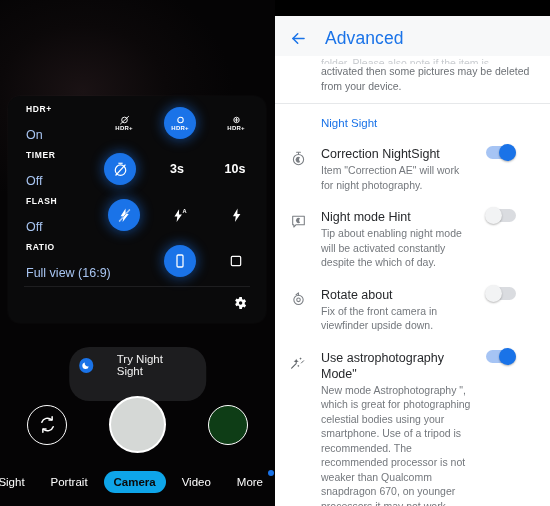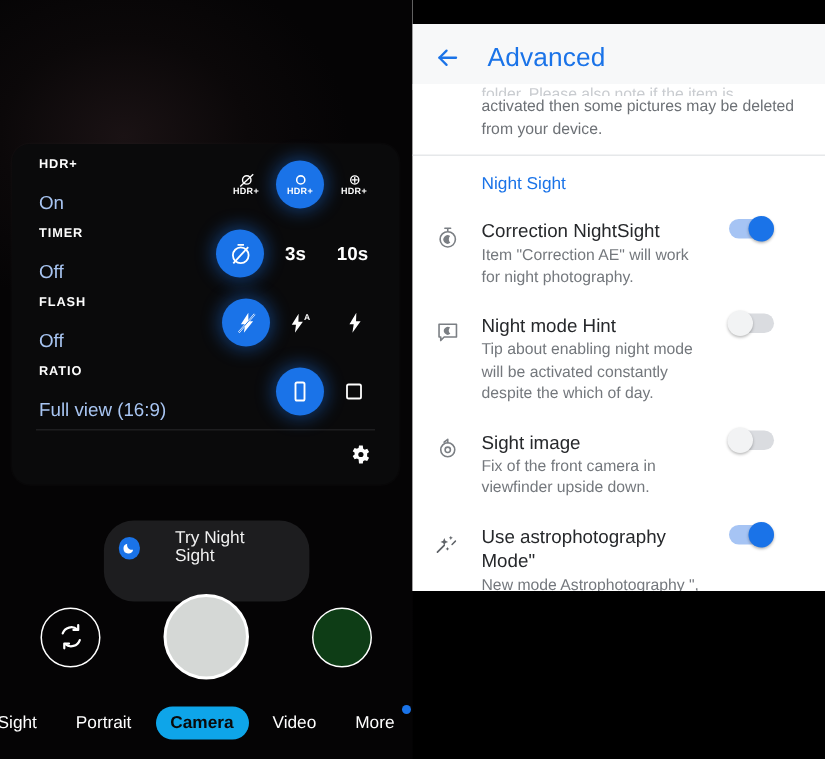--- a/index.html
+++ b/index.html
@@ -72,21 +72,21 @@
     text-transform: uppercase;
   }
   .qs-value {
     color: #a8c5f2;
     font-size: 12.5px;
     margin-top: 14px;
   }
   .qs-opts {
     display: flex;
     align-items: flex-start;
-    gap: 4px;
+    gap: 24px;
   }
   .opt {
     width: 32px;
     height: 32px;
     border-radius: 50%;
     display: flex;
     align-items: center;
     justify-content: center;
     position: relative;
     color: #fff;
@@ -230,21 +230,21 @@
     border-radius: 50%;
     background: #1a73e8;
   }
 
   
   .settings-pane {
     position: absolute;
     left: 275px;
     top: 0;
     width: 275px;
-    height: 394px;
+    height: 506px;
     background: #ffffff;
     overflow: hidden;
   }
   .statusbar {
     height: 16px;
     background: #000000;
   }
   .app-bar {
     height: 44px;
     background: #f7f8f9;
@@ -582,21 +582,21 @@
 
       <div class="pref">
         <div class="pref-icon">
           <svg width="17" height="17" viewBox="0 0 24 24" fill="none" aria-hidden="true">
             <circle cx="12" cy="12.5" r="6.6" stroke="#7b7f84" stroke-width="1.5"></circle>
             <circle cx="12" cy="12.5" r="2.5" stroke="#7b7f84" stroke-width="1.5"></circle>
             <path d="M12 5.9V2.6L8.6 5.3" stroke="#7b7f84" stroke-width="1.5" stroke-linecap="round" stroke-linejoin="round"></path>
           </svg>
         </div>
         <div class="pref-body">
-          <div class="pref-title">Sight image</div>
+          <div class="pref-title">Rotate about</div>
           <div class="pref-summary">Fix of the front camera in viewfinder upside down.</div>
         </div>
         <div class="pref-ctl">
           <div class="switch">
             <span class="track"></span>
             <span class="knob"></span>
           </div>
         </div>
       </div>
 

